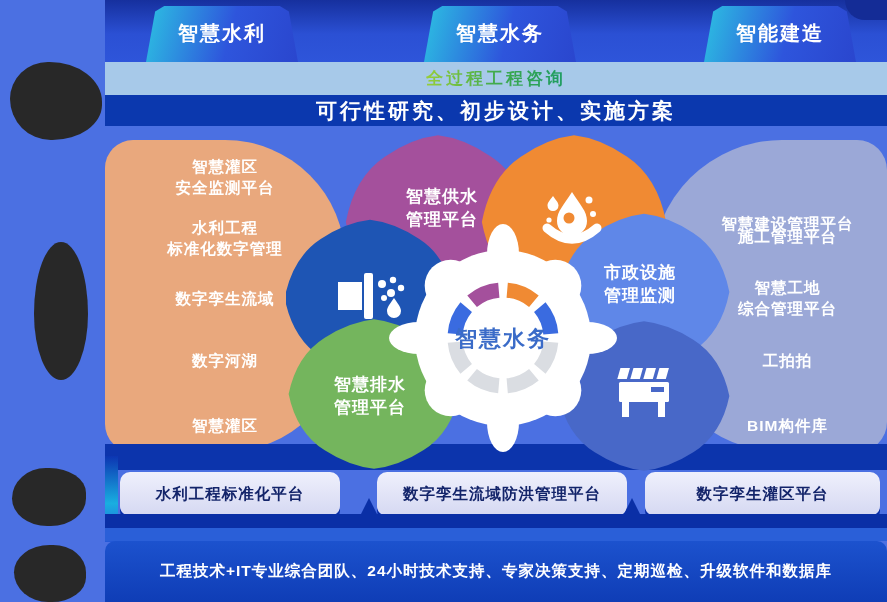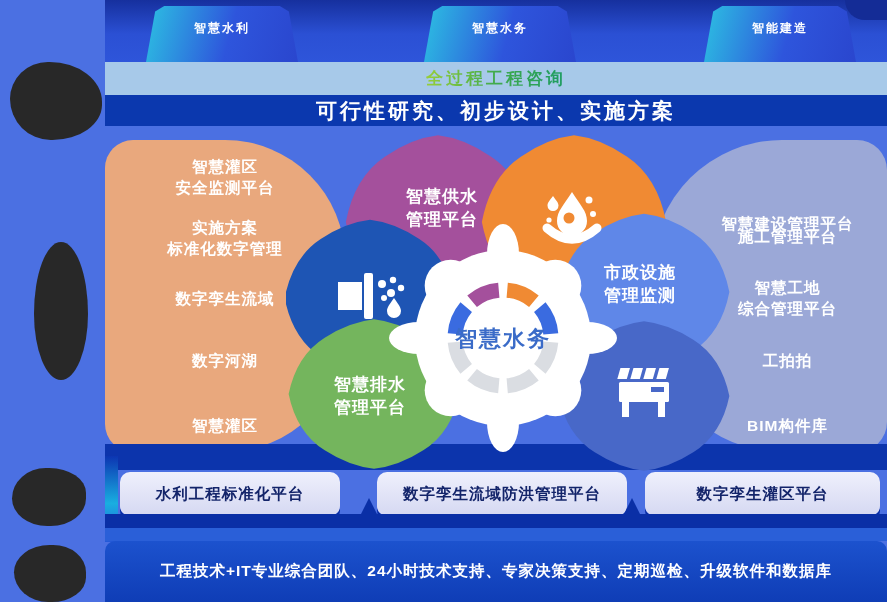--- a/index.html
+++ b/index.html
@@ -10,21 +10,21 @@
   }
   .abs{position:absolute;}
   
   .top-band{left:105px;top:0;width:782px;height:62px;
     background:linear-gradient(180deg,#16309E 0%,#2B50D4 55%,#2E55DA 100%);}
   .corner-dark{background:#142C96;}
   .tab{top:6px;width:152px;height:56px;display:flex;align-items:flex-start;justify-content:center;
     background:linear-gradient(105deg,#2CC1E2 0%,#2E55DC 55%,#2A46CE 100%);
     border-radius:12px 12px 0 0;
     clip-path:polygon(12% 0,88% 0,94% 10%,100% 100%,0 100%,6% 10%);}
-  .tab span{margin-top:14px;color:#fff;font-size:12px;font-weight:bold;letter-spacing:2px;}
+  .tab span{margin-top:14px;color:#fff;font-size:20px;font-weight:bold;letter-spacing:2px;}
   
   .light-band{left:105px;top:62px;width:782px;height:33px;background:#A7C9E9;
     display:flex;align-items:center;justify-content:center;}
   .band-title{font-size:17px;font-weight:bold;letter-spacing:3px;color:#2E9E4E;}
   @supports ((background-clip:text) or (-webkit-background-clip:text)){
     .band-title{background:linear-gradient(90deg,#97CE3A,#3FAA4C,#1E9C62);
       -webkit-background-clip:text;background-clip:text;color:transparent;}
   }
   .plan-bar{left:105px;top:95px;width:782px;height:31px;background:#0B38AE;
     display:flex;align-items:center;justify-content:center;
@@ -94,21 +94,21 @@
   <div class="abs blob blob2"></div>
   <div class="abs blob blob3"></div>
   <div class="abs blob blob4"></div>
 
   <div class="abs left-col">
     <div class="col-item" style="top:16px;">
       <div>智慧灌区</div>
       <div>安全监测平台</div>
     </div>
     <div class="col-item" style="top:77px;">
-      <div>实施方案</div>
+      <div>水利工程</div>
       <div>标准化数字管理</div>
     </div>
     <div class="col-item" style="top:148px;">数字孪生流域</div>
     <div class="col-item" style="top:210px;">数字河湖</div>
     <div class="col-item" style="top:275px;">智慧灌区</div>
   </div>
 
   <div class="abs right-col">
     <div class="col-item" style="top:25px;margin-top:48px;">智慧建设管理平台</div>
     <div class="col-item" style="top:86px;">施工管理平台</div>

